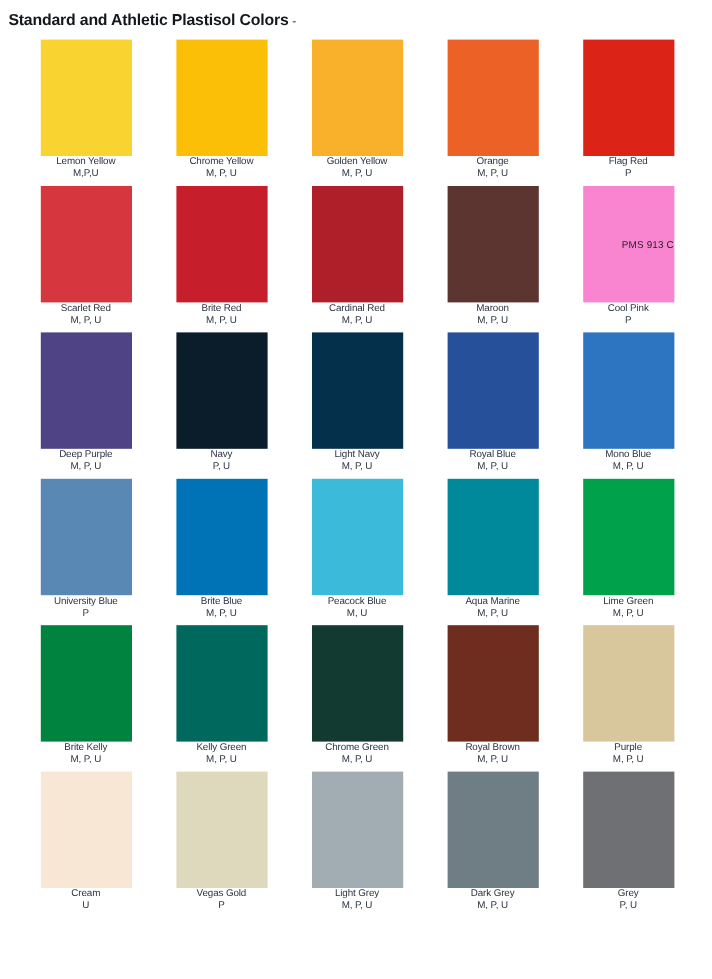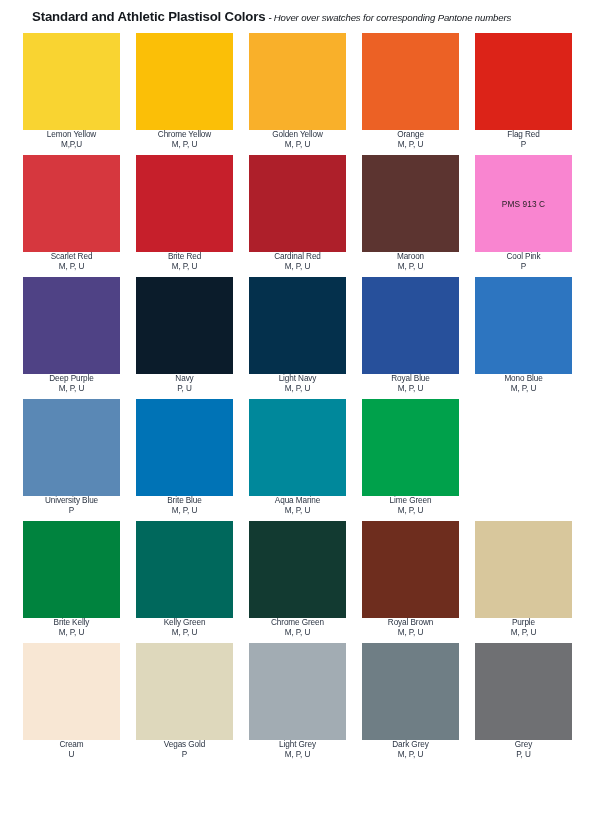--- a/index.html
+++ b/index.html
@@ -16,21 +16,21 @@
   #page {
     position: relative;
     width: 593px;
     height: 816px;
     background: #ffffff;
   }
 
   
   .header {
     position: absolute;
-    left: 32px;
+    left: 7px;
     top: 9px;
     width: 560px;
     height: 18px;
     white-space: nowrap;
     display: flex;
     align-items: baseline;
   }
 
   .header-title {
     font-size: 13.2px;
@@ -70,25 +70,25 @@
 
   .cell {
     width: 97px;
     display: flex;
     flex-direction: column;
     align-items: center;
   }
 
   .swatch {
     position: relative;
-    width: 97px;
+    width: 76px;
     height: 97px;
     display: flex;
     align-items: center;
-    justify-content: center;
+    justify-content: flex-end;
   }
 
   .swatch-tooltip {
     font-size: 8.3px;
     font-weight: normal;
     color: #231f20;
     letter-spacing: 0.1px;
     white-space: nowrap;
   }
 
@@ -112,21 +112,20 @@
   }
 </style>
 </head>
 <body>
 
 <div id="page">
 
   <div class="header">
     <span class="header-title">Standard and Athletic Plastisol Colors</span>
     <span class="header-sep">-</span>
-    <span class="header-subtitle">Hover over swatches for corresponding Pantone numbers</span>
   </div>
 
   <div class="grid">
       <div class="grid-row">
         <div class="cell">
           <div class="swatch" style="background: rgb(249, 212, 49);"></div>
           <div class="cell-name">Lemon Yellow</div>
           <div class="cell-codes">M,P,U</div>
         </div>
         <div class="cell">
@@ -211,20 +210,25 @@
           <div class="swatch" style="background: rgb(90, 136, 181);"></div>
           <div class="cell-name">University Blue</div>
           <div class="cell-codes">P</div>
         </div>
         <div class="cell">
           <div class="swatch" style="background: rgb(0, 115, 182);"></div>
           <div class="cell-name">Brite Blue</div>
           <div class="cell-codes">M, P, U</div>
         </div>
         <div class="cell">
+          <div class="swatch" style="background: rgb(60, 186, 217);"></div>
+          <div class="cell-name">Peacock Blue</div>
+          <div class="cell-codes">M, U</div>
+        </div>
+        <div class="cell">
           <div class="swatch" style="background: rgb(0, 136, 155);"></div>
           <div class="cell-name">Aqua Marine</div>
           <div class="cell-codes">M, P, U</div>
         </div>
         <div class="cell">
           <div class="swatch" style="background: rgb(0, 161, 75);"></div>
           <div class="cell-name">Lime Green</div>
           <div class="cell-codes">M, P, U</div>
         </div>
       </div>

